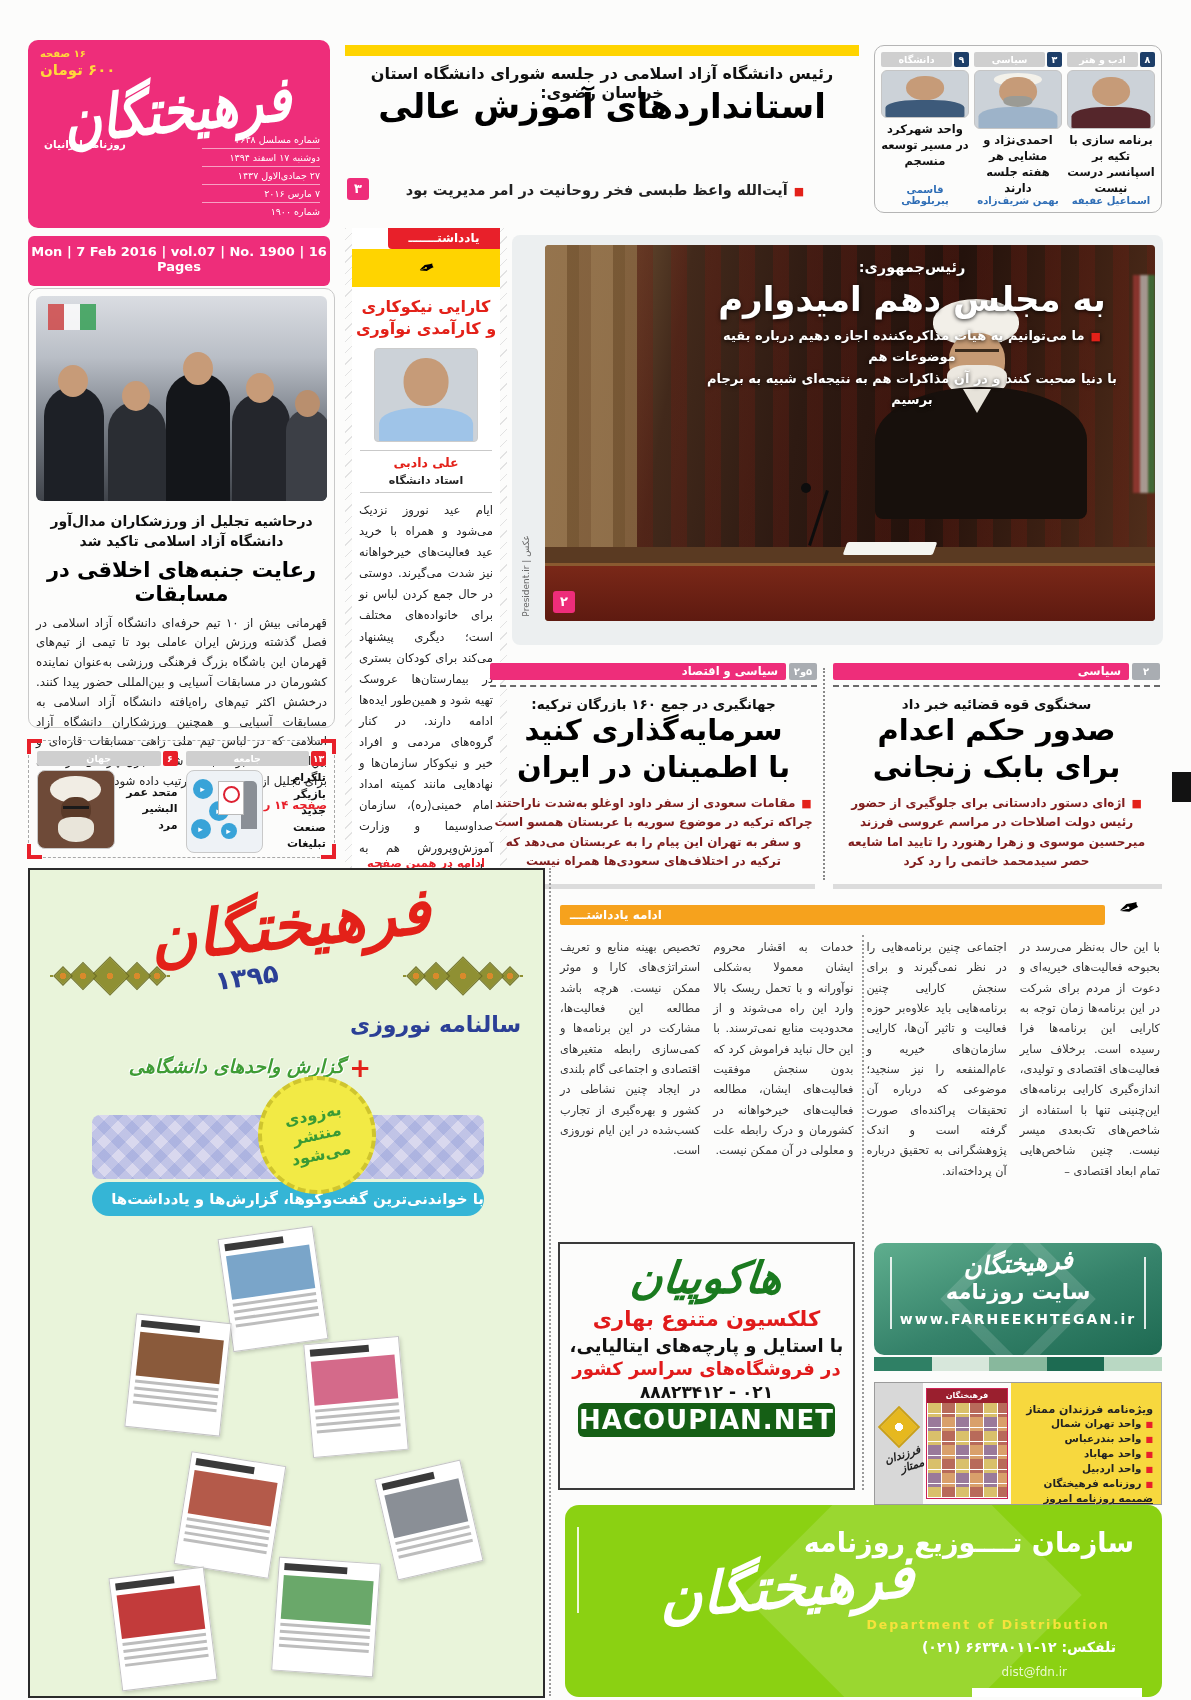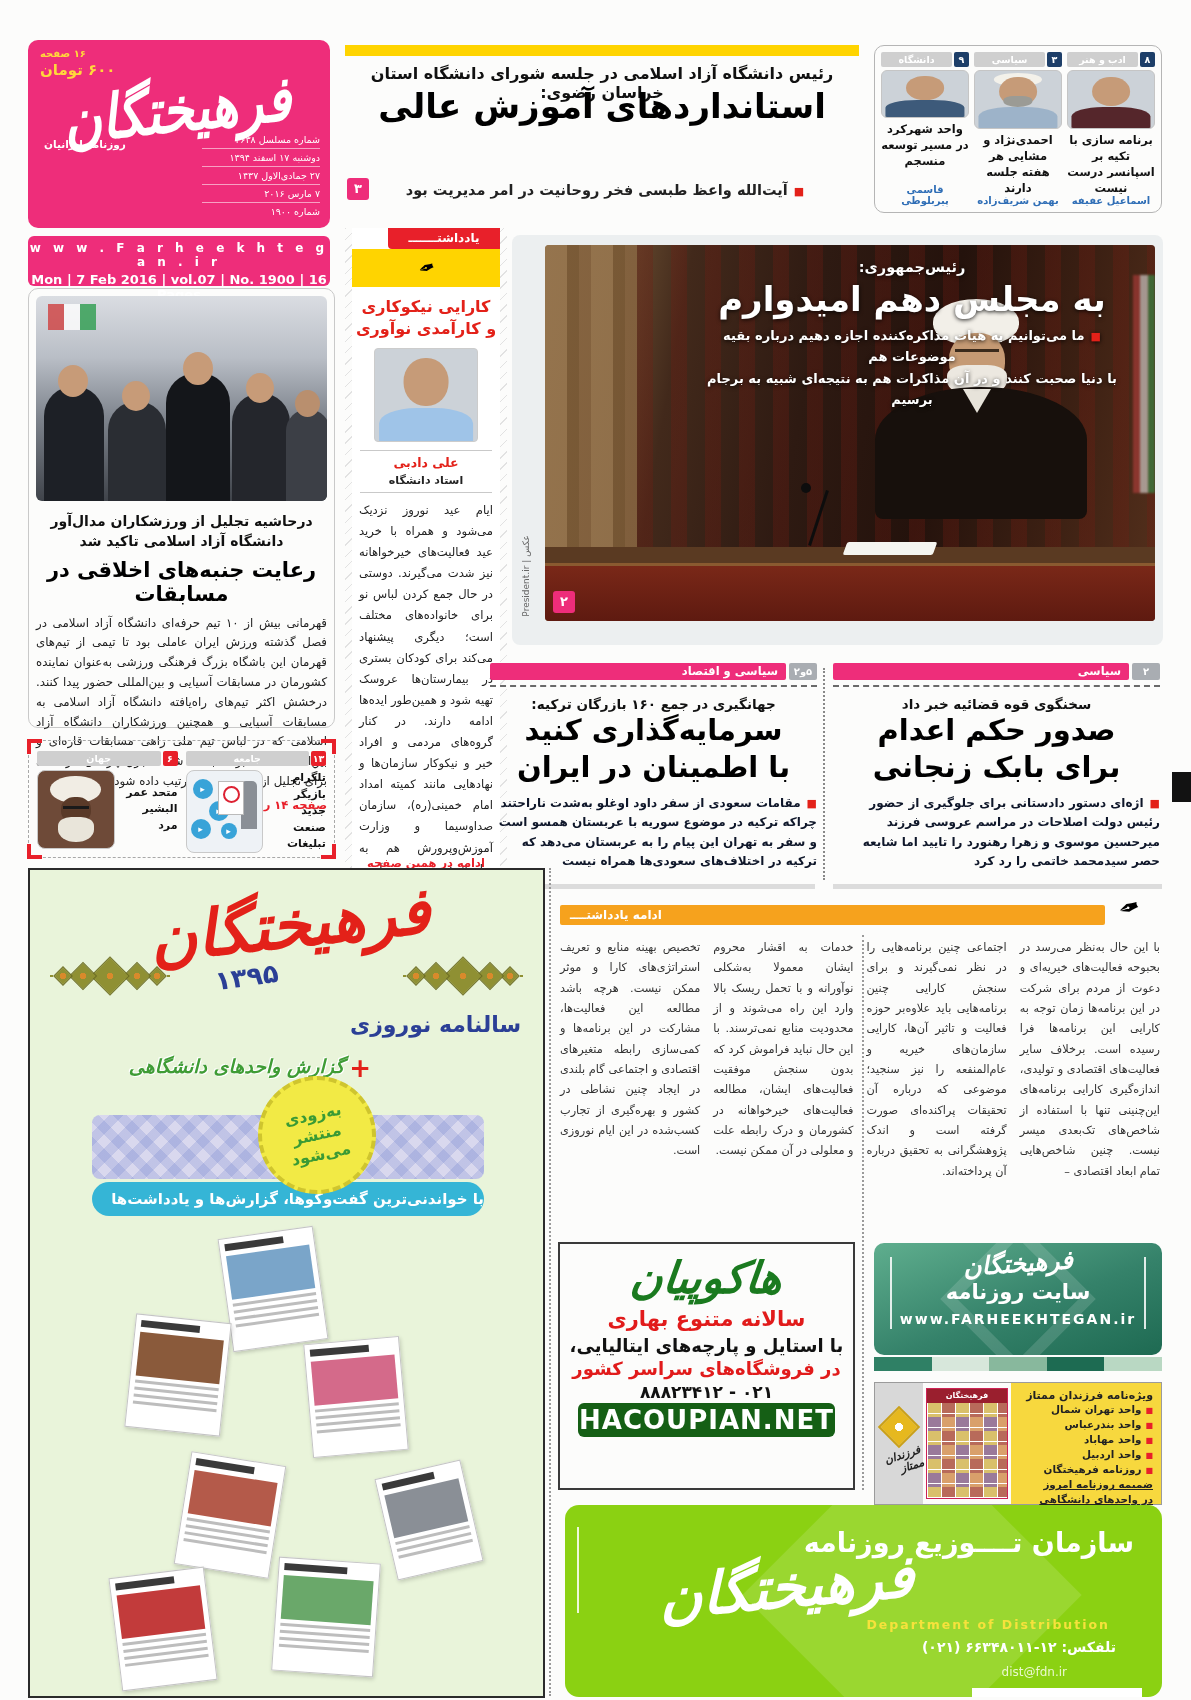--- a/index.html
+++ b/index.html
@@ -130,21 +130,21 @@
   
   .story{width:327px}
   .st-eco{left:490px;top:663px}
   .st-jud{left:833px;top:663px}
   .secbar{display:flex;gap:3px;height:17px}
   .secbar .num{min-width:28px;padding:0 3px;height:17px;line-height:17px;background:#a9adb2;border-radius:2px;font-size:10px}
   .secbar .lbl{flex:1;background:var(--pink);border-radius:2px;color:#fff;font-size:11.5px;font-weight:bold;line-height:17px;padding-right:8px}
   .dashline{border-bottom:2px dashed #6a6a6a;margin-top:5px}
   .st-kicker{font-size:13.5px;font-weight:bold;color:#111;text-align:center;margin-top:9px}
   .st-t{font-size:29px;font-weight:bold;color:#000;text-align:center;line-height:1.28}
-  .st-bullet{font-size:12px;font-weight:bold;color:#0f172a;line-height:1.6;margin-top:8px}
+  .st-bullet{font-size:12px;font-weight:bold;color:#7f1d1d;text-align:center;line-height:1.6;margin-top:8px}
   .vdot{border-right:2px dotted #888}
   .grayrule{height:5px;background:#dcdcdc}
 
   
   .contbar{left:560px;top:905px;width:545px;height:20px;background:var(--orange);border-radius:2px}
   .contbar span{position:absolute;left:10px;top:0;color:#fff;font-size:12px;font-weight:bold;line-height:20px}
   .penbig{left:1118px;top:893px;font-size:26px;color:#000}
   .contcols{left:560px;top:938px;width:600px;height:288px;display:flex;gap:13px}
   .contcols .col{flex:1;font-size:11.3px;color:#333;text-align:justify;line-height:1.8}
 
@@ -164,21 +164,21 @@
   .bar-l{left:16px}.bar-r{right:16px}
   .wm{position:absolute;left:50%;top:50%;width:110px;height:110px;border:12px solid rgba(255,255,255,.14);transform:translate(-50%,-50%) rotate(45deg)}
   .web-logo{font-size:25px;font-weight:bold;font-style:italic;margin-top:6px;transform:rotate(-4deg)}
   .web-label{font-size:21px;font-weight:bold;margin-top:2px}
   .web-url{font-size:14px;font-weight:bold;letter-spacing:2px;direction:ltr;margin-top:7px}
   .webstrip{left:874px;top:1357px;width:288px;height:14px;display:flex}
   .webstrip i{flex:1}
 
   
   .special{left:874px;top:1382px;width:288px;height:123px;border:1px solid #9b9b9b;display:flex}
-  .sp-yellow{width:150px;background:#f7d83e;padding:6px 8px}
+  .sp-yellow{width:150px;background:#f7d83e;padding:20px 8px}
   .sp-title{font-size:11px;font-weight:bold;color:#222}
   .sp-item{font-size:10.4px;font-weight:bold;color:#222;line-height:1.45}
   .sp-item::before{content:"■";color:var(--red);font-size:8px;margin-left:4px}
   .sp-foot{font-size:10.4px;font-weight:bold;color:#222;text-decoration:underline;line-height:1.4}
   .sp-cover{width:82px;margin:5px 3px;background:
       repeating-linear-gradient(0deg,#fff 0 1px,transparent 1px 14px),
       repeating-linear-gradient(90deg,#fff 0 1px,transparent 1px 14px),
       repeating-conic-gradient(#d9a06b 0% 25%,#b86a5a 25% 50%,#d9c06b 50% 75%,#9a7a9a 75% 100%);
       background-size:auto,auto,28px 28px;border:1.5px solid #c25;position:relative}
   .sp-cover .cv-top{position:absolute;left:0;right:0;top:0;height:14px;background:#9a1f2e;color:#fff;font-size:8px;font-weight:bold;text-align:center;line-height:14px}
@@ -238,21 +238,20 @@
     <div class="mast-tagline">روزنامه ایرانیان</div>
     <ul class="mast-issue">
       <li>شماره مسلسل ۲۶۳۸</li>
       <li>دوشنبه ۱۷ اسفند ۱۳۹۴</li>
       <li>۲۷ جمادی‌الاول ۱۴۳۷</li>
       <li>۷ مارس ۲۰۱۶</li>
       <li>شماره ۱۹۰۰</li>
     </ul>
   </div>
   <div class="abs urlbar">
-    <div class="u1">w w w . F a r h e e k h t e g a n . i r</div>
     <div class="u2">Mon  |  7 Feb 2016  |  vol.07  |  No. 1900  |  16 Pages</div>
   </div>
 
   <div class="abs lead-bar"></div>
   <div class="abs lead-kicker">رئیس دانشگاه آزاد اسلامی در جلسه شورای دانشگاه استان خراسان رضوی:</div>
   <div class="abs lead-t1">استانداردهای آموزش عالی</div>
   <div class="abs lead-sub sq">آیت‌الله واعظ طبسی فخر روحانیت در امر مدیریت بود</div>
   <div class="abs badge badge-lead">۳</div>
 
   <div class="abs trio">
@@ -533,21 +532,21 @@
         <div class="blk" style="background:#6aa86a"></div>
         <div class="ln"></div>
         <div class="ln"></div>
         <div class="ln"></div>
         <div class="ln"></div>
       </div>
   </div>
 
   <div class="abs hac">
     <div class="hac-logo">هاکوپیان</div>
-    <div class="hac-l1">سالانه متنوع بهاری</div>
+    <div class="hac-l1">کلکسیون متنوع بهاری</div>
     <div class="hac-l2">با استایل و پارچه‌های ایتالیایی،</div>
     <div class="hac-l3">در فروشگاه‌های سراسر کشور</div>
     <div class="hac-phone">۰۲۱ - ۸۸۸۲۳۴۱۲</div>
     <div class="hac-bar">HACOUPIAN.NET</div>
   </div>
 
   <div class="abs webbox">
     <div class="wm"></div>
     <i class="bar-l"></i>
     <i class="bar-r"></i>

